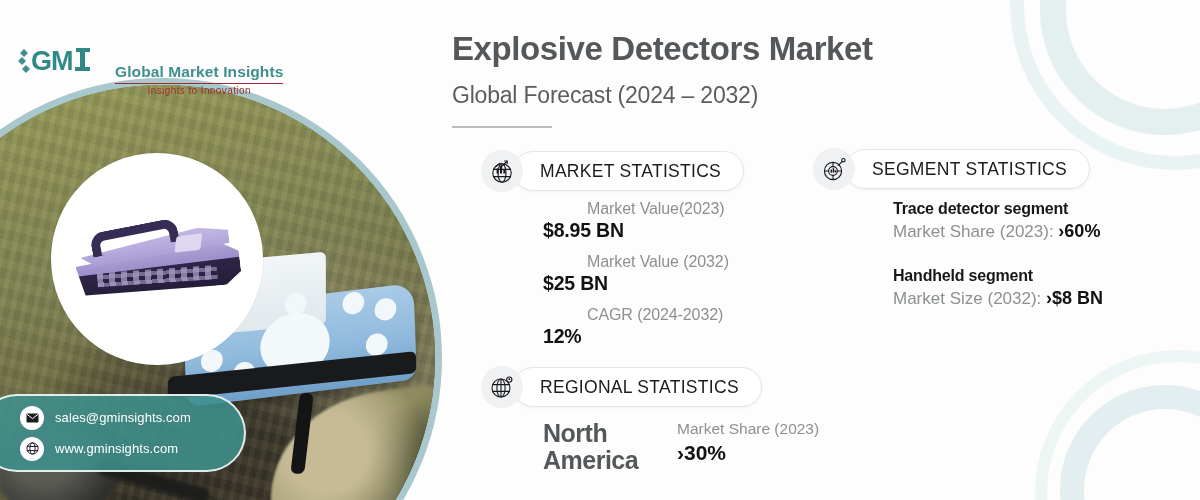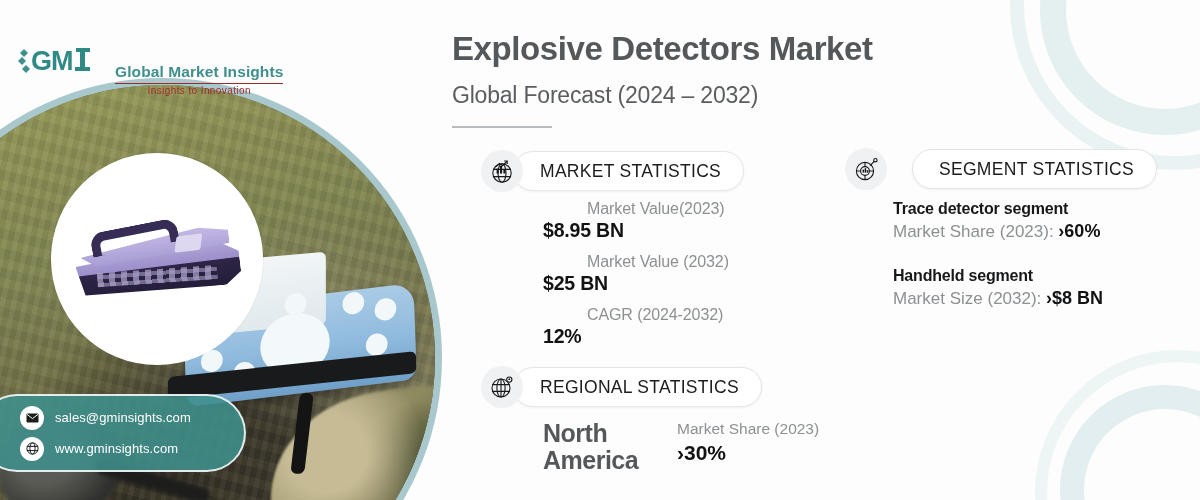--- a/index.html
+++ b/index.html
@@ -451,21 +451,21 @@
     <div class="mv-row">
       <div class="lbl">Market Value (2032)</div>
       <div class="val">$25 BN</div>
     </div>
     <div class="mv-row">
       <div class="lbl">CAGR (2024-2032)</div>
       <div class="val">12%</div>
     </div>
   </div>
 
-  <div class="sec-head" style="left:845px; top:148px;gap:35px;">
+  <div class="sec-head" style="left:813px; top:148px;">
     <div class="sec-icon">
       <svg width="26" height="26" viewBox="0 0 26 26" fill="none" stroke="#17181a" stroke-width="1.1">
         <circle cx="12" cy="15" r="8.6"></circle>
         <circle cx="12" cy="15" r="4.4"></circle>
         <path d="M12 6.4v4.2M20.6 15h-4.2M12 23.6v-4.2M3.4 15h4.2"></path>
         <rect x="9.6" y="13.6" width="1.5" height="3" fill="#17181a" stroke="none"></rect>
         <rect x="11.7" y="12.2" width="1.5" height="4.4" fill="#17181a" stroke="none"></rect>
         <rect x="13.8" y="14.2" width="1.5" height="2.4" fill="#17181a" stroke="none"></rect>
         <path d="M17 9.6l4.3-4.3" stroke-width="1.2"></path>
         <circle cx="22.4" cy="4.2" r="1.7"></circle>

